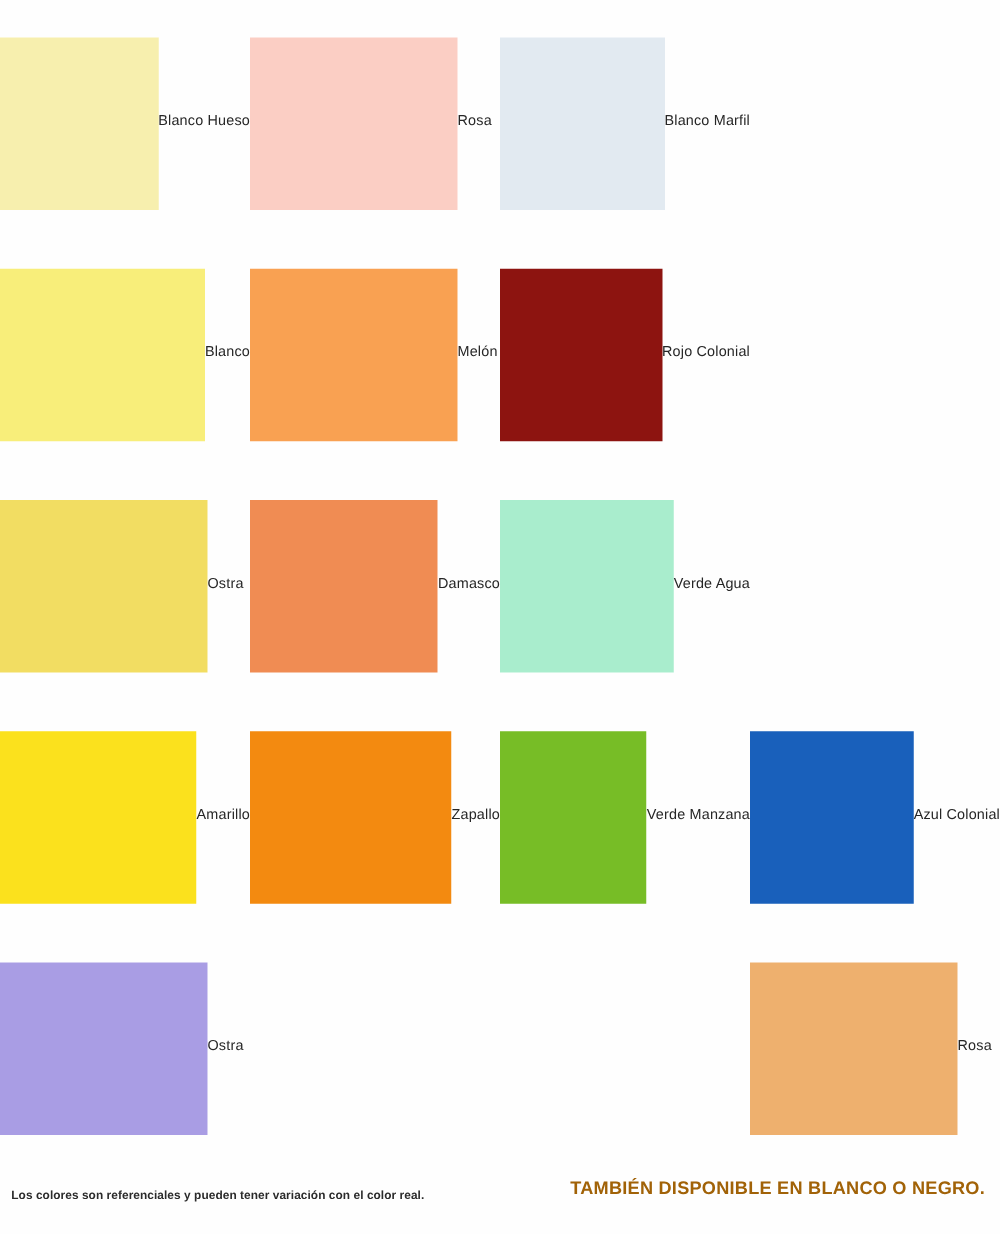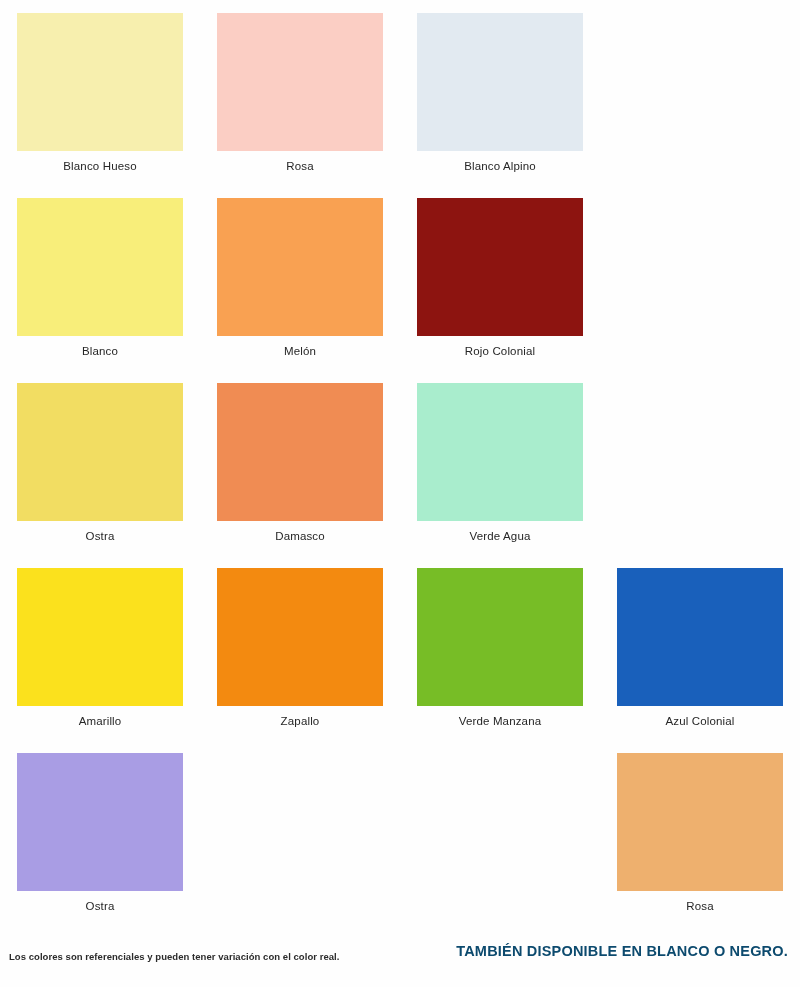--- a/index.html
+++ b/index.html
@@ -35,21 +35,21 @@
     width: 800px;
     height: 185px;
     align-items: flex-start;
   }
 
   .swatch-cell {
     width: 200px;
     height: 185px;
     position: relative;
     display: flex;
-    flex-direction: column;
+    flex-direction: row;
     align-items: center;
   }
 
   .swatch-chip {
     width: 166px;
     height: 138px;
     margin-top: 13px;
     box-shadow: 0 0 0 0 rgba(0,0,0,0);
   }
 
@@ -87,21 +87,21 @@
     font-family: "Liberation Sans", sans-serif;
     font-weight: bold;
   }
 
   #availability-note {
     position: absolute;
     right: 12px;
     top: 16px;
     font-size: 14.5px;
     font-weight: bold;
-    color: #0c4a6e;
+    color: #a16207;
     letter-spacing: 0.2px;
     font-family: "Liberation Sans", sans-serif;
     text-align: right;
   }
 </style>
 </head>
 <body style="background: rgb(254, 254, 254);">
 
 <div id="chart-sheet">
 
@@ -111,21 +111,21 @@
       <div class="swatch-cell">
         <div class="swatch-chip" style="background: rgb(247, 239, 174);"></div>
         <div class="swatch-label">Blanco Hueso</div>
       </div>
       <div class="swatch-cell">
         <div class="swatch-chip" style="background: rgb(251, 206, 196);"></div>
         <div class="swatch-label">Rosa</div>
       </div>
       <div class="swatch-cell">
         <div class="swatch-chip" style="background: rgb(226, 234, 241);"></div>
-        <div class="swatch-label">Blanco Alpino</div>
+        <div class="swatch-label">Blanco Marfil</div>
       </div>
     </div>
 
     <div class="swatch-row">
       <div class="swatch-cell">
         <div class="swatch-chip" style="background: rgb(248, 238, 122);"></div>
         <div class="swatch-label">Blanco</div>
       </div>
       <div class="swatch-cell">
         <div class="swatch-chip" style="background: rgb(249, 161, 82);"></div>

